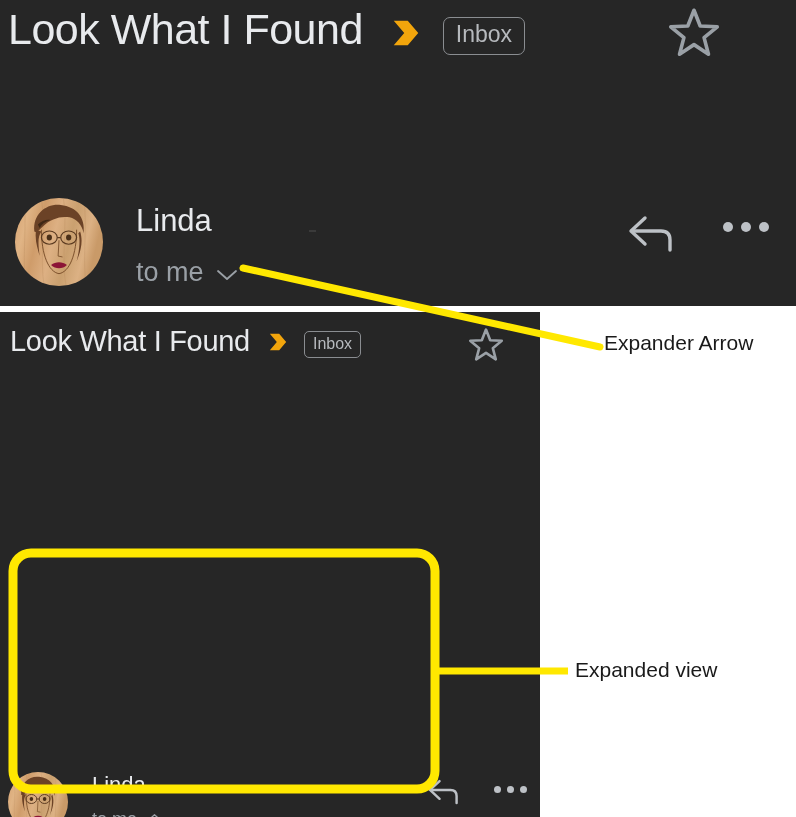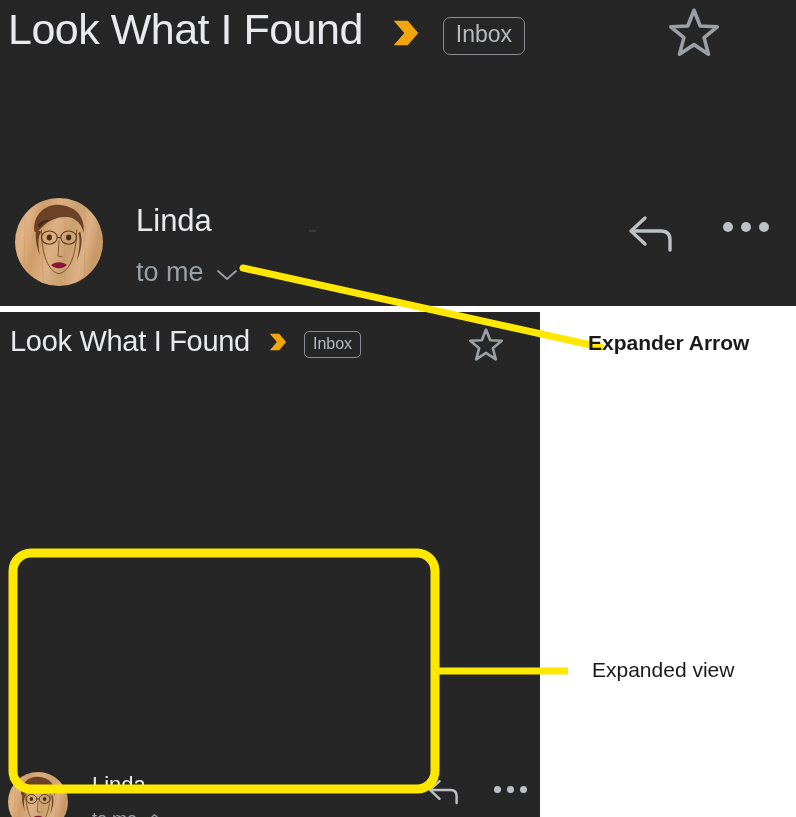--- a/index.html
+++ b/index.html
@@ -195,22 +195,22 @@
     left: 0; top: 0;
     width: 796px; height: 817px;
     pointer-events: none;
   }
   .anno-label {
     position: absolute;
     color: #1a1a1a;
     font-size: 21px;
     white-space: nowrap;
   }
-  .anno-expander { left: 588px; top: 331px; font-weight: bold; }
-  .anno-expanded { left: 592px; top: 658px; }
+  .anno-expander { left: 604px; top: 331px; }
+  .anno-expanded { left: 575px; top: 658px; }
 </style>
 </head>
 <body>
 
 <div class="panel-top">
 
   <div class="subject-row">
     <span class="subject">Look What I Found</span>
 
     <span class="imp-chevron">

